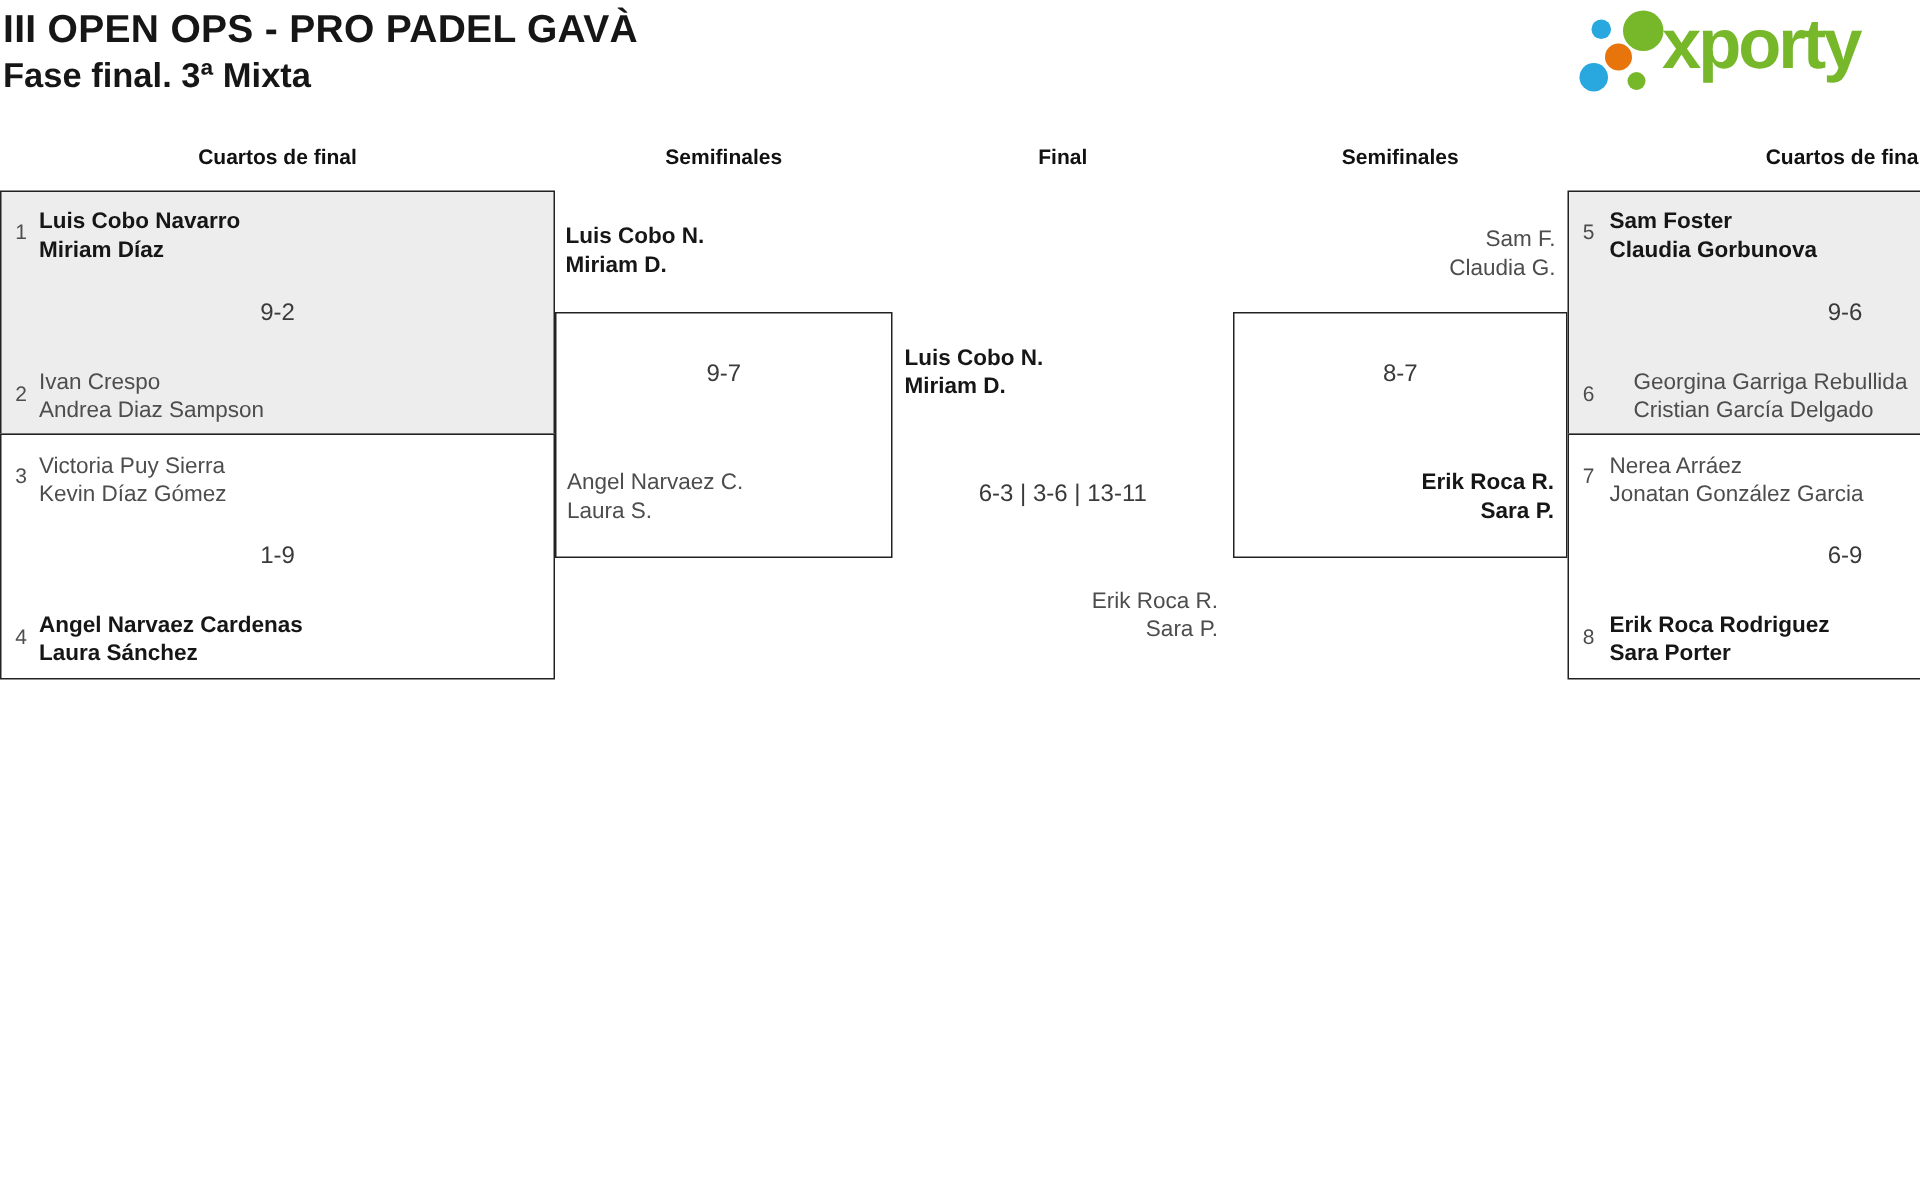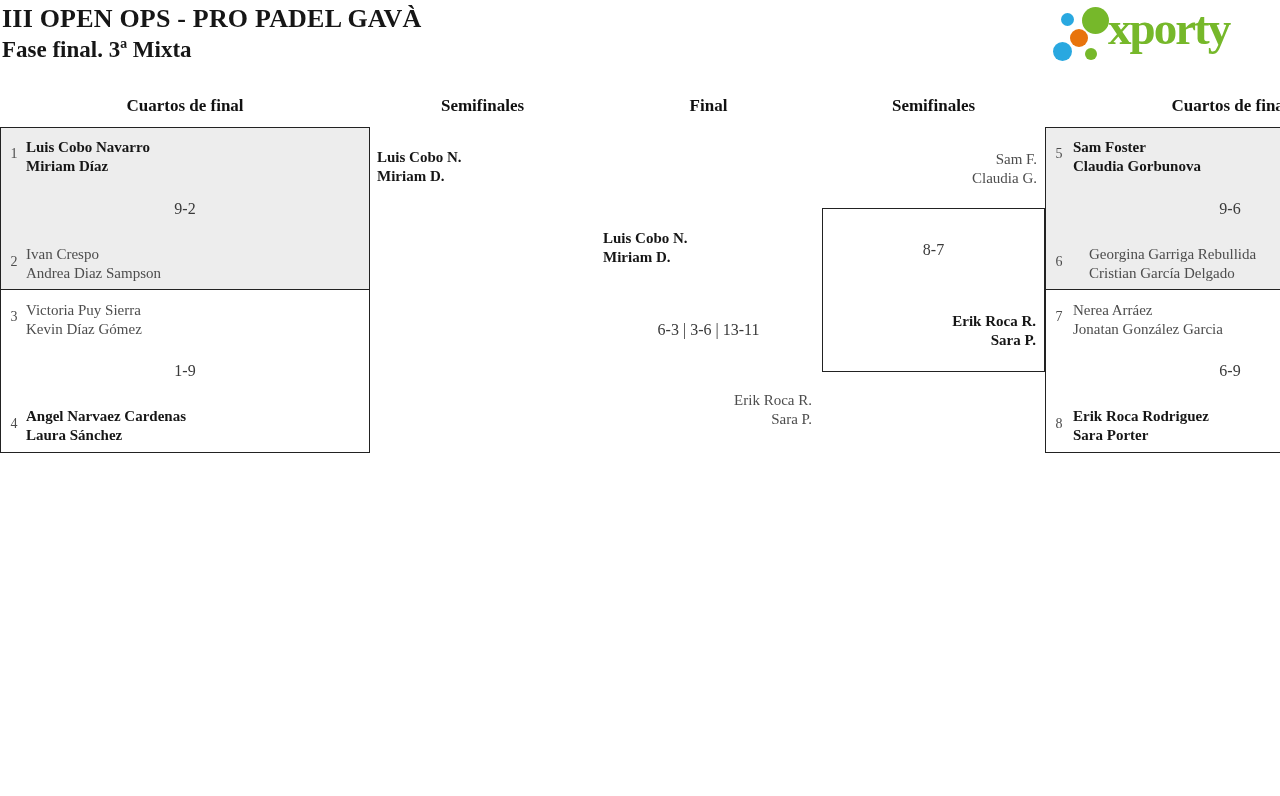--- a/index.html
+++ b/index.html
@@ -2,21 +2,21 @@
 <html><head>
 <meta charset="utf-8">
 <style>
   html, body { margin: 0; padding: 0; }
   .canvas {
     position: relative;
     width: 1280px;
     height: 564px;
     background: #ffffff;
     overflow: hidden;
-    font-family: Liberation Serif, serif;
+    font-family: Liberation Sans, sans-serif;
     color: #1a1a1a;
   }
   .abs { position: absolute; }
 
   
   .title {
     left: 2px; top: 4px;
     font-size: 26px; font-weight: 700; color: #161616;
     letter-spacing: 0.2px; white-space: nowrap;
   }
@@ -33,21 +33,21 @@
   .dot.orange { background: #e8740c; }
   .wordmark {
     left: 1108px; top: 1px;
     font-size: 47px; font-weight: 700; color: #76b82a;
     letter-spacing: -2px; white-space: nowrap;
   }
 
   
   .round-h {
     top: 96px; height: 22px;
-    font-size: 17px; font-weight: 700; color: #111;
+    font-size: 14px; font-weight: 700; color: #111;
     text-align: center; white-space: nowrap;
   }
 
   
   .box {
     position: absolute;
     border: 1px solid #222222;
     box-sizing: border-box;
     background: #ffffff;
   }
@@ -117,20 +117,27 @@
       <span class="ln">Angel Narvaez Cardenas</span>
       <span class="ln">Laura Sánchez</span>
     </div>
   </div>
 
   <div class="abs team w" style="left:377px; top:148px;">
     <span class="ln">Luis Cobo N.</span>
     <span class="ln">Miriam D.</span>
   </div>
 
+  <div class="box" style="left:370px; top:208px; width:225px; height:164px;">
+    <div class="score" style="top:32px;">9-7</div>
+    <div class="team l" style="left:7px; top:103px;">
+      <span class="ln">Angel Narvaez C.</span>
+      <span class="ln">Laura S.</span>
+    </div>
+  </div>
 
   <div class="abs team w" style="left:603px; top:229px;">
     <span class="ln">Luis Cobo N.</span>
     <span class="ln">Miriam D.</span>
   </div>
   <div class="abs score" style="left:595px; width:227px; top:321px;">6-3 | 3-6 | 13-11</div>
   <div class="abs team l ralign" style="left:595px; width:217px; top:391px;">
     <span class="ln">Erik Roca R.</span>
     <span class="ln">Sara P.</span>
   </div>

